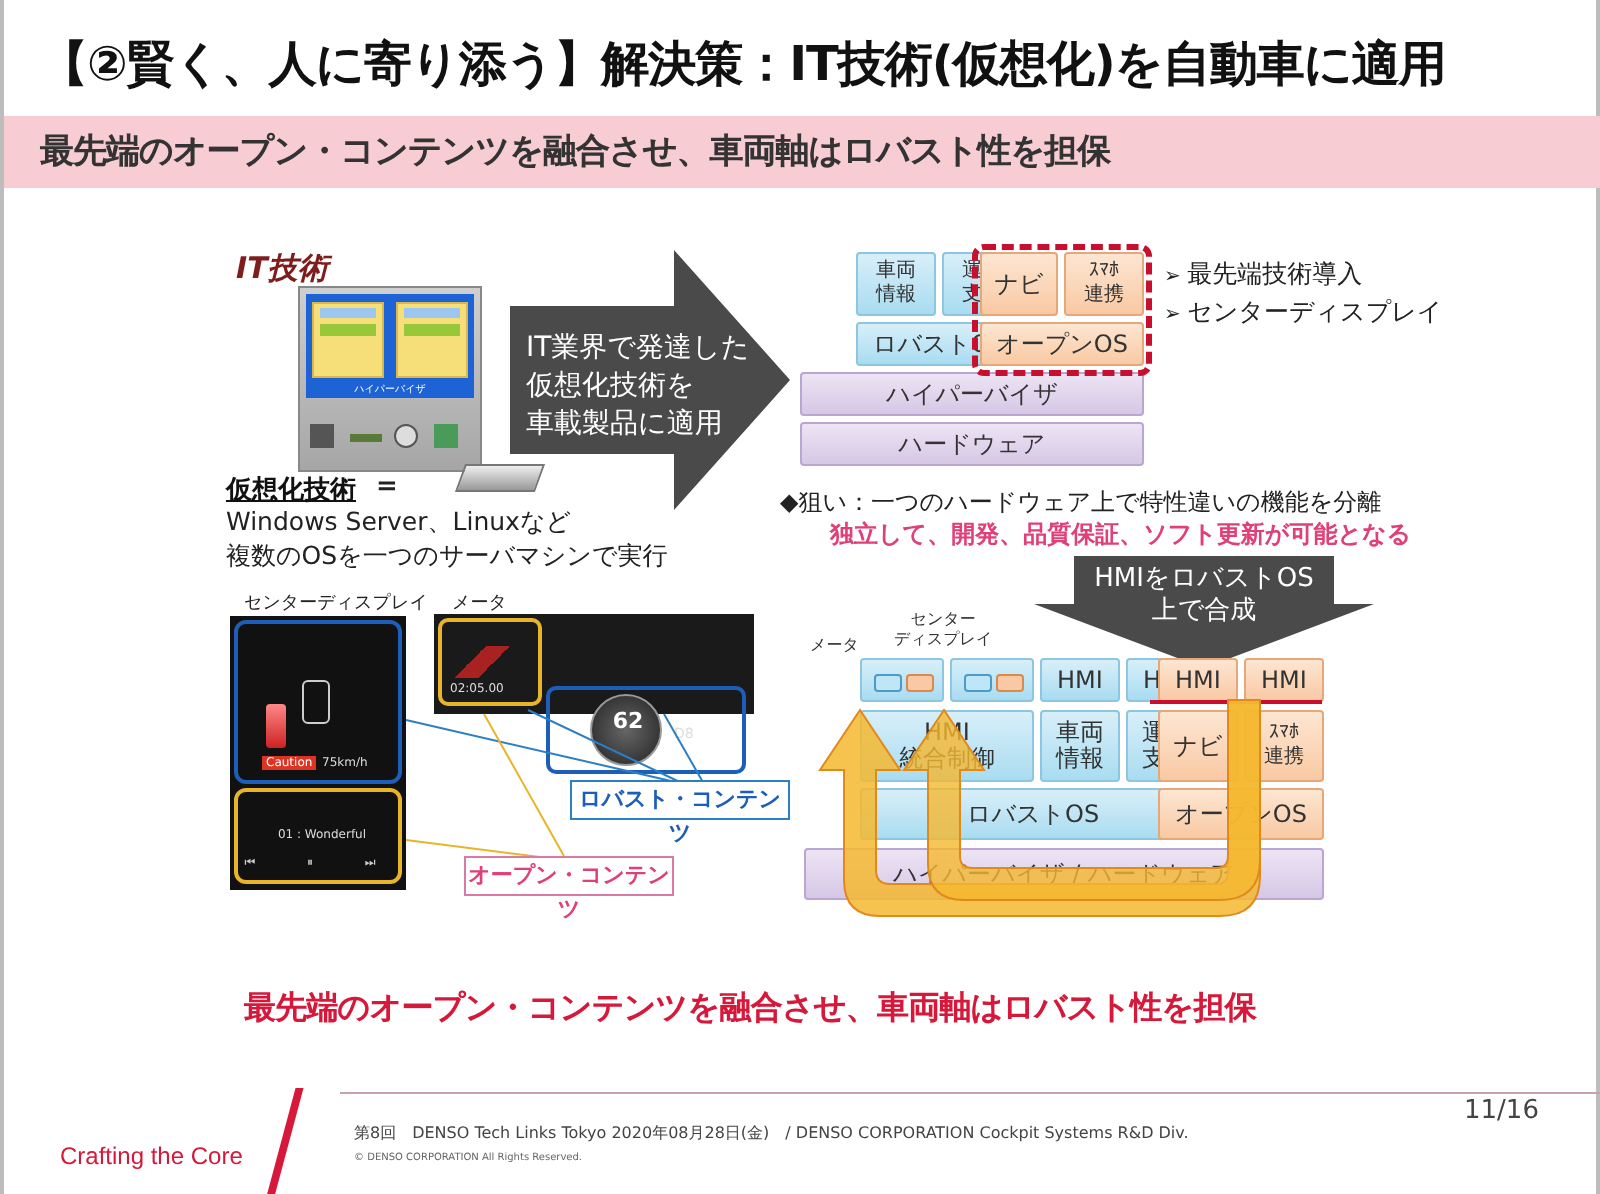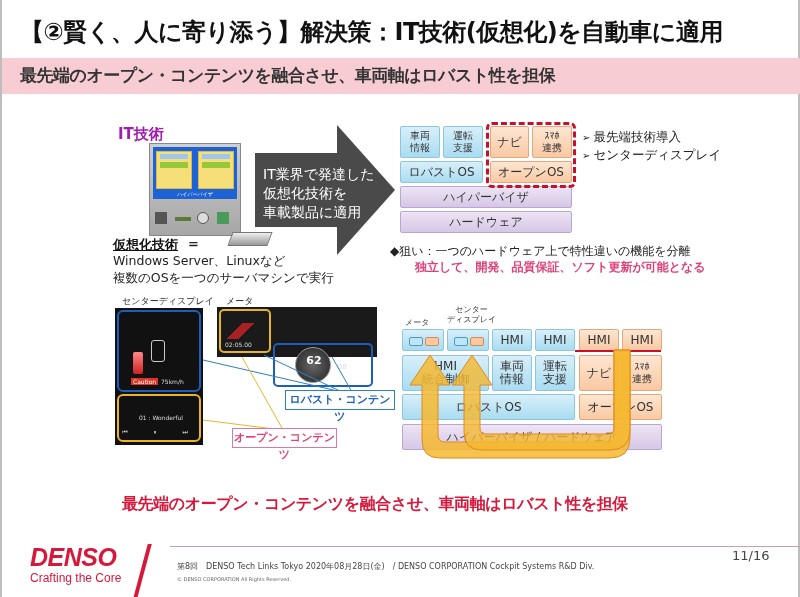--- a/index.html
+++ b/index.html
@@ -4,42 +4,42 @@
 <style>
   * { box-sizing: border-box; margin: 0; padding: 0; }
   html, body { width: 800px; height: 597px; overflow: hidden; background: #fff; }
   body { font-family: "DejaVu Sans", "Liberation Sans", sans-serif; position: relative; color: #222; }
   .slide { position: absolute; left: 0; top: 0; width: 800px; height: 597px; background: #fff; border-left: 2px solid #bdbdbd; border-right: 2px solid #bdbdbd; }
   .abs { position: absolute; }
   .title { left: 18px; top: 16px; font-size: 24px; font-weight: bold; color: #111; letter-spacing: -0.5px; white-space: nowrap; }
   .banner { left: 0; top: 58px; width: 800px; height: 36px; background: #f7ccd3; }
   .banner span { position: absolute; left: 18px; top: 6px; font-size: 17px; font-weight: bold; color: #333; letter-spacing: -0.5px; white-space: nowrap; }
 
-  .it-label { left: 116px; top: 125px; font-size: 15px; font-weight: bold; color: #a21caf; }
+  .it-label { left: 116px; top: 125px; font-size: 15px; font-weight: bold; color: #7f1d1d; font-style: italic; }
   .server-img { left: 147px; top: 143px; width: 92px; height: 93px; background: linear-gradient(#cfcfcf,#a6a6a6); border: 1px solid #888; }
   .vm-blue { position:absolute; left:3px; top:3px; width:84px; height:52px; background:#1e63d6; }
   .vm { position:absolute; top:4px; width:36px; height:38px; background:#f6df78; border:1px solid #d8b84a; }
   .vm .g { position:absolute; left:3px; top:10px; width:28px; height:6px; background:#96c83a; }
   .vm .t { position:absolute; left:3px; top:2px; width:28px; height:5px; background:#9dc6f0; }
   .hv-text { position:absolute; left:0; top:44px; width:84px; text-align:center; font-size:5px; color:#fff; }
   .hw-row { position:absolute; left:3px; top:68px; width:84px; height:20px; }
   .hw-row i { position:absolute; top:0; width:12px; height:12px; background:#555; }
   .server-box { left: 228px; top: 232px; width: 40px; height: 14px; background: linear-gradient(#eee,#999); transform: skewX(-20deg); border:1px solid #777; }
 
   .virt-label { left: 111px; top: 236px; font-size: 13px; font-weight: bold; color: #111; text-decoration: underline; }
   .virt-eq { left: 186px; top: 236px; font-size: 13px; font-weight: bold; }
   .virt-line1 { left: 111px; top: 253px; font-size: 12.5px; color: #222; white-space: nowrap; }
   .virt-line2 { left: 111px; top: 270px; font-size: 12.5px; color: #222; white-space: nowrap; }
 
   .big-arrow { left: 253px; top: 125px; width: 140px; height: 130px; }
   .big-arrow svg { position:absolute; left:0; top:0; }
   .big-arrow .txt { position:absolute; left:8px; top:40px; font-size:14px; color:#fff; line-height:19px; white-space:nowrap; }
 
   .layer { position:absolute; display:flex; align-items:center; justify-content:center; text-align:center; font-size:12px; line-height:13px; color:#333; border-radius:2px; }
-  .blue { background: linear-gradient(#d8eff9,#a9dcf1); border:1px solid #8cc6e0; }
+  .blue { background: linear-gradient(#d8eff9,#a9dcf1); border:1px solid #8cc6e0;margin-left:28px; }
   .orange { background: linear-gradient(#fde6d2,#f9c9a3); border:1px solid #e6a878; }
   .purple { background: linear-gradient(#ede4f4,#d6c7e6); border:1px solid #b9a6d1; }
   .small { font-size: 10px; line-height: 12px; }
   .dash-box { left: 484px; top: 122px; width: 90px; height: 66px; border: 3px dashed #c8102e; border-radius: 6px; }
 
   .bullets { left: 580px; top: 128px; font-size: 12.5px; color: #222; line-height: 17px; }
   .bullets div::before { content: "➢ "; font-size: 10px; }
   .aim { left: 388px; top: 243px; font-size: 12px; color: #222; white-space: nowrap; }
   .aim-red { left: 413px; top: 259px; font-size: 12px; color: #e0407a; font-weight: bold; white-space: nowrap; }
 
@@ -185,20 +185,27 @@
     <line x1="201" y1="360" x2="340" y2="392" stroke="#2b7fc4" stroke-width="1"></line>
     <line x1="262" y1="355" x2="340" y2="392" stroke="#2b7fc4" stroke-width="1"></line>
     <line x1="330" y1="357" x2="350" y2="392" stroke="#2b7fc4" stroke-width="1"></line>
     <line x1="201" y1="420" x2="280" y2="430" stroke="#e8b52a" stroke-width="1"></line>
     <line x1="240" y1="357" x2="280" y2="428" stroke="#e8b52a" stroke-width="1"></line>
   </svg>
 
   <div class="abs robust-box">ロバスト・コンテンツ</div>
   <div class="abs open-box">オープン・コンテンツ</div>
 
+  <div class="abs hmi-arrow">
+    <svg width="170" height="56" style="position:absolute;left:0;top:0">
+      <polygon points="20,0 150,0 150,24 170,24 85,56 0,24 20,24" fill="#4a4a4a"></polygon>
+    </svg>
+    <div class="txt" style="white-space:pre">HMIをロバストOS
+上で合成</div>
+  </div>
 
   <div class="abs lbl-meter">メータ</div>
   <div class="abs lbl-cd" style="white-space:pre">センター
 ディスプレイ</div>
 
   <div class="layer blue" style="left:400px;top:329px;width:42px;height:22px">
     <span class="mini b" style="left:6px"></span>
       <span class="mini o" style="left:22px"></span>
   </div>
   <div class="layer blue" style="left:445px;top:329px;width:42px;height:22px">
@@ -227,19 +234,18 @@
 
   <svg class="abs u-arrows" width="800" height="597">
     <path d="M620,352 L620,432 Q620,448 604,448 L455,448 Q442,448 442,436 L442,382 L432,382 L474,352" fill="none" stroke="none"></path>
     <path d="M612,350 L628,350 L628,438 Q628,458 608,458 L438,458 Q420,458 420,440 L420,385 L408,385 L428,355 L448,385 L436,385 L436,435 Q436,442 443,442 L606,442 Q612,442 612,436 Z" fill="#f5b830" fill-opacity="0.85" stroke="#e08a1c" stroke-width="1"></path>
     <path d="M612,350 L628,350 L628,430 Q628,450 608,450 L480,450 Q462,450 462,432 L462,385 L450,385 L470,355 L490,385 L478,385 L478,428 Q478,434 484,434 L606,434 Q612,434 612,428 Z" fill="#f5b830" fill-opacity="0.8" stroke="#e08a1c" stroke-width="1"></path>
   </svg>
 
   <div class="abs conclusion">最先端のオープン・コンテンツを融合させ、車両軸はロバスト性を担保</div>
 
   <div class="abs footer-line"></div>
-  <div class="abs denso">DENSO</div>
   <div class="abs tagline">Crafting the Core</div>
   <div class="abs slash"></div>
   <div class="abs foot1">第8回　DENSO Tech Links Tokyo 2020年08月28日(金)　/ DENSO CORPORATION Cockpit Systems R&amp;D Div.</div>
   <div class="abs foot2">© DENSO CORPORATION All Rights Reserved.</div>
   <div class="abs page-num">11/16</div>
 </div>
 
 </body></html>

